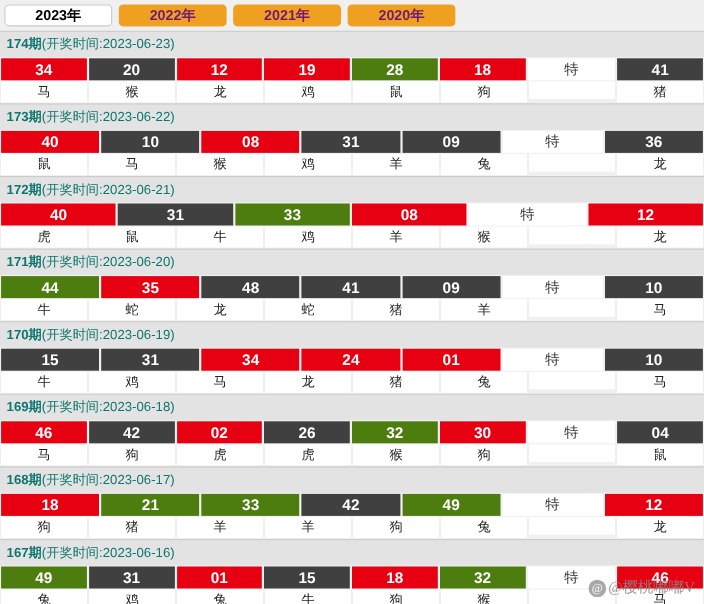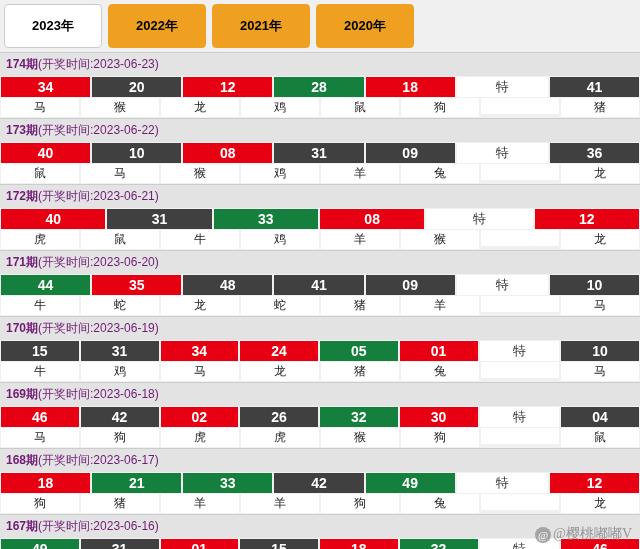--- a/index.html
+++ b/index.html
@@ -1,26 +1,26 @@
 <!DOCTYPE html>
 <html><head>
 <meta charset="utf-8">
 <style>
 html,body{margin:0;padding:0;font-family:"Microsoft YaHei",Arial,sans-serif;background:#f0f0f0;font-size:13px;width:640px}
 .tabs{display:flex;gap:6px;padding:4px}
-.tab{flex:0 0 96px;text-align:center;padding:12px 0;border-radius:4px;border:1px solid #ccc;font-weight:bold;cursor:pointer}
+.tab{flex:0 0 96px;text-align:center;padding:0 0;border-radius:4px;border:1px solid #ccc;font-weight:bold;cursor:pointer}
 .tab.active{background:#fff;color:#000}
-.tab.inactive{background:#f0a020;color:#000000;border-color:#f0a020}
-.hdr{background:#e3e3e3;padding:3px 6px;font-size:12px;color:#701a75;border-top:1px solid #ccc}
+.tab.inactive{background:#f0a020;color:#701a75;border-color:#f0a020}
+.hdr{background:#e3e3e3;padding:3px 6px;font-size:12px;color:#0f766e;border-top:1px solid #ccc}
 .row{display:flex}
 .cell{flex:1;text-align:center}
 .num{color:#fff;font-weight:bold;padding:2px 0;margin:1px;font-size:14px}
 .red{background:#e60012}
 .blue{background:#404040}
-.green{background:#15803d}
+.green{background:#4d7c0f}
 .zodiac{background:#fff;color:#222;padding:1px 0;font-size:12px;margin:0 1px 1px 1px}
 .sp{flex:1;display:flex;align-items:center;justify-content:center;background:#fff;color:#333;font-size:13px;margin:1px}
 .wm{position:fixed;right:8px;bottom:6px;color:#888;font-size:14px;opacity:.85;font-family:Liberation Serif, serif}
 .wm-icon{display:inline-block;width:16px;height:16px;border-radius:50%;background:#999;color:#fff;text-align:center;line-height:16px;font-size:11px;margin-right:2px;vertical-align:middle}
 </style>
 </head>
 <body>
 
 <div class="tabs" id="tabs">
     <div class="tab active">2023年</div>
@@ -34,20 +34,23 @@
       <div class="cell">
         <div class="num red">34</div>
       </div>
       <div class="cell">
         <div class="num blue">20</div>
       </div>
       <div class="cell">
         <div class="num red">12</div>
       </div>
       <div class="cell">
+        <div class="num red">19</div>
+      </div>
+      <div class="cell">
         <div class="num green">28</div>
       </div>
       <div class="cell">
         <div class="num red">18</div>
       </div>
       <div class="sp">特</div>
       <div class="cell">
         <div class="num blue">41</div>
       </div>
     </div>
@@ -224,23 +227,20 @@
         <div class="num blue">15</div>
       </div>
       <div class="cell">
         <div class="num blue">31</div>
       </div>
       <div class="cell">
         <div class="num red">34</div>
       </div>
       <div class="cell">
         <div class="num red">24</div>
-      </div>
-      <div class="cell">
-        <div class="num green">05</div>
       </div>
       <div class="cell">
         <div class="num red">01</div>
       </div>
       <div class="sp">特</div>
       <div class="cell">
         <div class="num blue">10</div>
       </div>
     </div>
     <div class="row">

